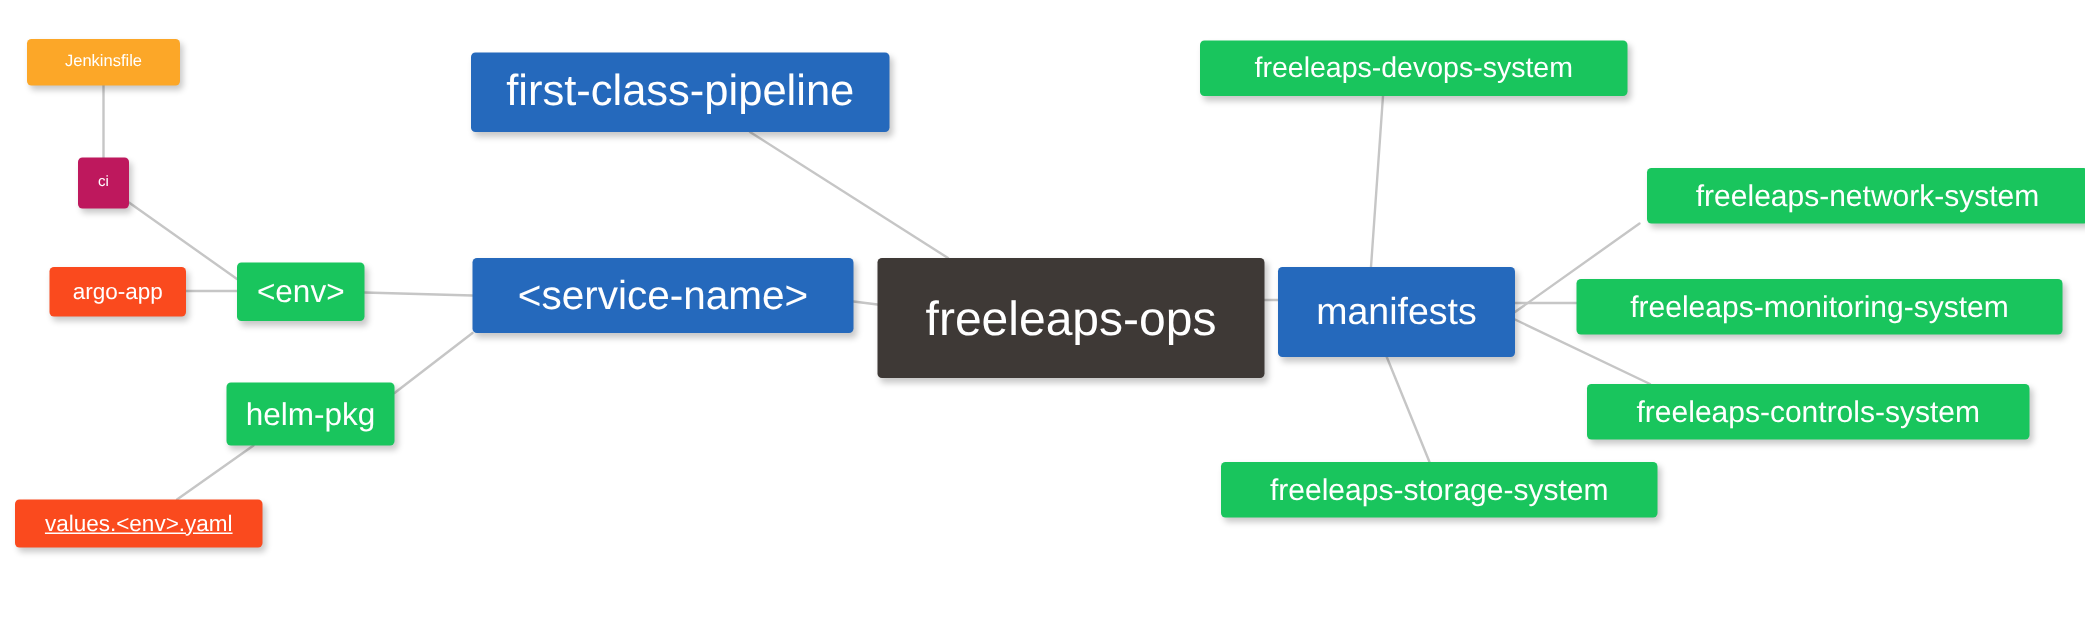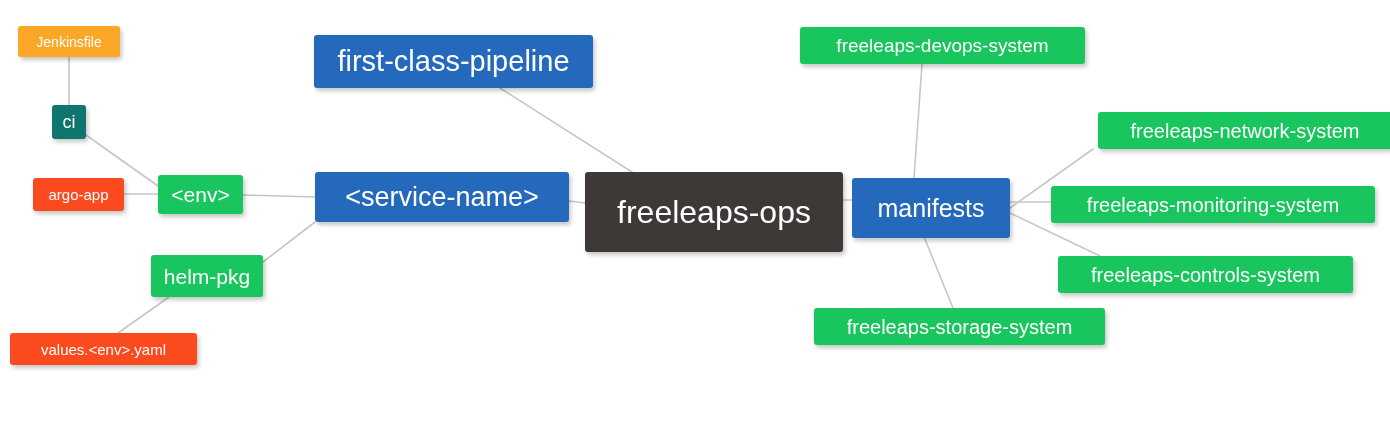--- a/index.html
+++ b/index.html
@@ -59,36 +59,36 @@
       <line x1="500" y1="88" x2="632" y2="172" stroke="#c6c6c6" stroke-width="1.6" stroke-linecap="round"></line>
       <line x1="569" y1="201" x2="585" y2="203" stroke="#c6c6c6" stroke-width="1.6" stroke-linecap="round"></line>
       <line x1="843" y1="200" x2="852" y2="200" stroke="#c6c6c6" stroke-width="1.6" stroke-linecap="round"></line>
       <line x1="914" y1="178" x2="922" y2="64" stroke="#c6c6c6" stroke-width="1.6" stroke-linecap="round"></line>
       <line x1="1010" y1="208" x2="1093" y2="149" stroke="#c6c6c6" stroke-width="1.6" stroke-linecap="round"></line>
       <line x1="1010" y1="202" x2="1051" y2="202" stroke="#c6c6c6" stroke-width="1.6" stroke-linecap="round"></line>
       <line x1="1010" y1="213" x2="1100" y2="256" stroke="#c6c6c6" stroke-width="1.6" stroke-linecap="round"></line>
       <line x1="918" y1="222" x2="953" y2="308" stroke="#c6c6c6" stroke-width="1.6" stroke-linecap="round"></line>
     </svg>
   <div id="node-layer">
-      <div class="node" style="left: 18px; top: 26px; width: 102px; height: 31px; background: rgb(252, 167, 40); font-size: 14px;">
+      <div class="node" style="left: 18px; top: 26px; width: 102px; height: 31px; background: rgb(252, 167, 40); font-size: 11px;">
         <span class="node-label">Jenkinsfile</span>
       </div>
-      <div class="node" style="left: 52px; top: 105px; width: 34px; height: 34px; background: #0f766e; font-size: 18px;">
+      <div class="node" style="left: 52px; top: 105px; width: 34px; height: 34px; background: #be185d; font-size: 10px;">
         <span class="node-label">ci</span>
       </div>
       <div class="node" style="left: 33px; top: 178px; width: 91px; height: 33px; background: rgb(250, 74, 30); font-size: 15px;">
         <span class="node-label">argo-app</span>
       </div>
       <div class="node" style="left: 158px; top: 175px; width: 85px; height: 39px; background: rgb(25, 197, 93); font-size: 21px;">
         <span class="node-label">&lt;env&gt;</span>
       </div>
       <div class="node" style="left: 151px; top: 255px; width: 112px; height: 42px; background: rgb(25, 197, 93); font-size: 21px;">
         <span class="node-label">helm-pkg</span>
       </div>
-      <div class="node" style="left: 10px; top: 333px; width: 187px; height: 32px; background: rgb(250, 74, 30); font-size: 15px;">
+      <div class="node" style="left: 10px; top: 333px; width: 165px; height: 32px; background: rgb(250, 74, 30); font-size: 15px; text-decoration: underline;">
         <span class="node-label">values.&lt;env&gt;.yaml</span>
       </div>
       <div class="node" style="left: 314px; top: 35px; width: 279px; height: 53px; background: rgb(37, 105, 188); font-size: 29px;">
         <span class="node-label">first-class-pipeline</span>
       </div>
       <div class="node" style="left: 315px; top: 172px; width: 254px; height: 50px; background: rgb(37, 105, 188); font-size: 27px;">
         <span class="node-label">&lt;service-name&gt;</span>
       </div>
       <div class="node" style="left: 585px; top: 172px; width: 258px; height: 80px; background: rgb(62, 57, 54); font-size: 32px;">
         <span class="node-label">freeleaps-ops</span>

